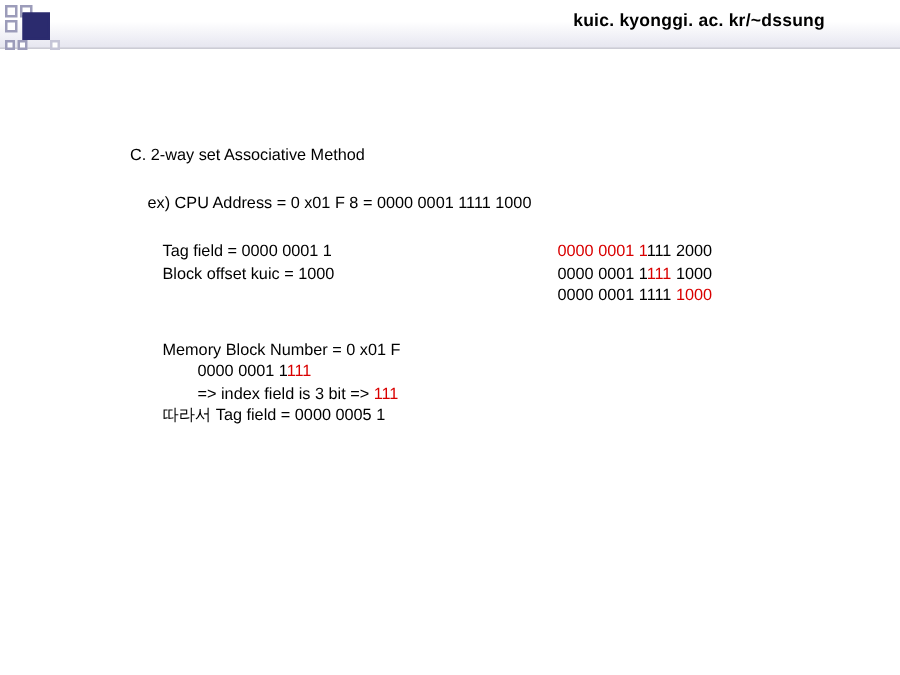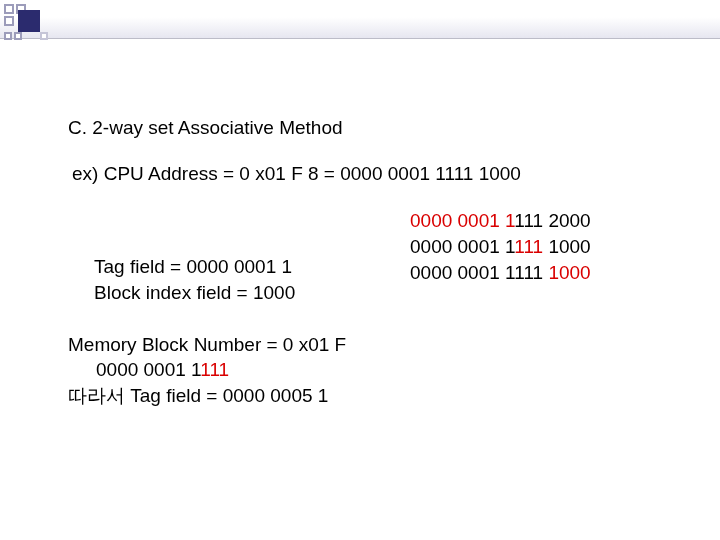--- a/index.html
+++ b/index.html
@@ -53,82 +53,86 @@
     font-weight: bold;
     color: #000;
     letter-spacing: 0.2px;
   }
   .body {
     position: absolute;
     top: 60px;
     left: 0;
     right: 0;
     bottom: 0;
-    padding: 55px 60px 0 68px;
-    font-size: 19px;
+    padding: 55px 60px 0 104px;
+    font-size: 13px;
     line-height: 1.35;
     color: #000;
   }
   .section-title { margin-bottom: 20px; }
-  .example-line { margin-left: 4px; margin-bottom: 22px; }
+  .example-line { margin-left: 14px; margin-bottom: 22px; }
   .cols {
     display: flex;
     margin-left: 26px;
     margin-bottom: 26px;
   }
-  .col-left  { flex: 0 0 316px; margin-top: 46px; }
+  .col-left  { flex: 0 0 316px; }
   .col-right { flex: 1; }
-  .block-info { }
+  .block-info { margin-left: 26px; }
   .block-info div { }
   .indent { padding-left: 28px; }
   .red { color: #d90000; }
 </style>
 </head>
 <body>
 
 <div class="slide">
 
   <div class="header-bar">
     <div class="header-squares">
       <div class="sq s1"></div>
         <div class="sq s2"></div>
         <div class="sq s3"></div>
       <div class="sq big"></div>
       <div class="sq s4"></div>
         <div class="sq s5"></div>
         <div class="sq s6"></div>
     </div>
+    <div class="header-url">kuic. kyonggi. ac. kr/~dssung</div>
   </div>
 
   <div class="body">
 
     <div class="section-title">C. 2-way set Associative Method</div>
 
     <div class="example-line">ex) CPU Address = 0 x01 F 8 = 0000 0001 1111 1000</div>
 
     <div class="cols">
       <div class="col-left">
         <div>Tag field = 0000 0001 1</div>
-        <div>Block index field = 1000</div>
+        <div>Block offset kuic = 1000</div>
       </div>
       <div class="col-right">
         <div>
           <span class="red">0000 0001 1</span><span>111 2000</span>
         </div>
         <div>
           <span>0000 0001 1</span><span class="red">111</span><span> 1000</span>
         </div>
         <div>
           <span>0000 0001 1111 </span><span class="red">1000</span>
         </div>
       </div>
     </div>
 
     <div class="block-info">
       <div>Memory Block Number = 0 x01 F</div>
       <div class="indent">
         <span>0000 0001 1</span><span class="red">111</span>
       </div>
+      <div class="indent">
+        <span>=&gt; index field is 3 bit =&gt; </span><span class="red">111</span>
+      </div>
       <div>따라서 Tag field = 0000 0005 1</div>
     </div>
 
   </div>
 </div>
 
 </body></html>

